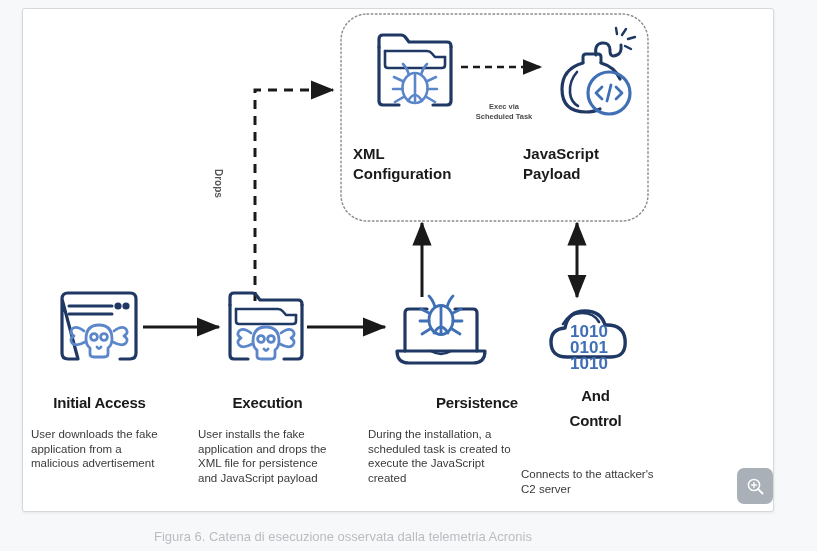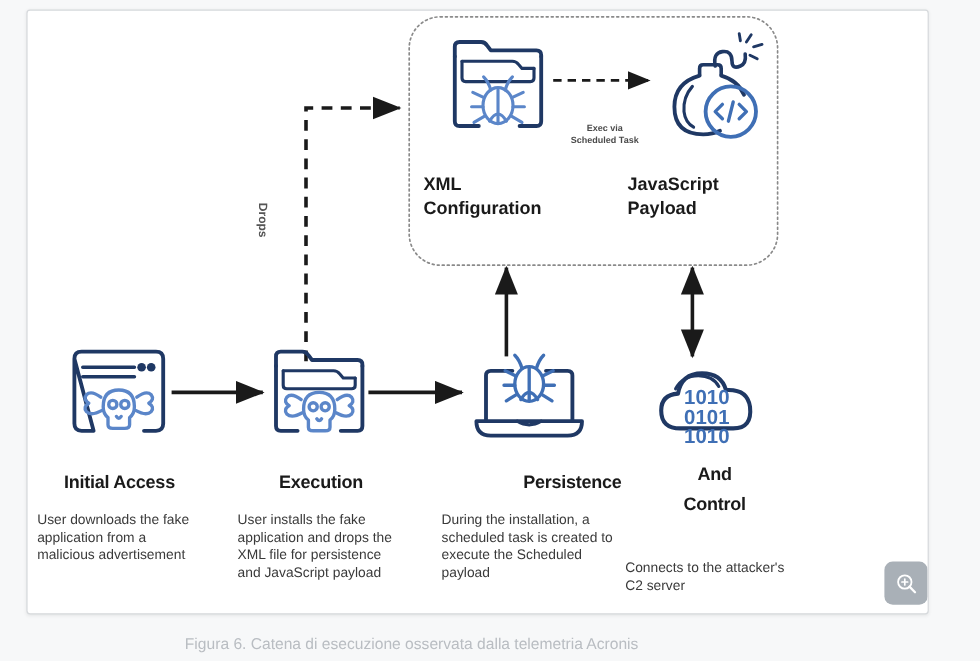--- a/index.html
+++ b/index.html
@@ -208,21 +208,21 @@
 
   <div class="vert-label" style="left:201px;top:160px;">Drops</div>
 
   <div class="node-title" style="left:0px;top:384px;width:153px;">Initial Access</div>
   <div class="node-desc" style="left:8px;top:418px;width:138px;">User downloads the fake application from a malicious advertisement</div>
 
   <div class="node-title" style="left:168px;top:384px;width:153px;">Execution</div>
   <div class="node-desc" style="left:175px;top:418px;width:140px;">User installs the fake application and drops the XML file for persistence and JavaScript payload</div>
 
   <div class="node-title" style="left:340px;top:384px;width:155px;text-align:right;">Persistence</div>
-  <div class="node-desc" style="left:345px;top:418px;width:145px;">During the installation, a scheduled task is created to execute the Scheduled payload</div>
+  <div class="node-desc" style="left:345px;top:418px;width:145px;">During the installation, a scheduled task is created to execute the JavaScript created</div>
 
   <div class="node-title" style="left:495px;top:374px;width:155px;line-height:25px;">
     <div>And</div>
     <div>Control</div>
   </div>
   <div class="node-desc" style="left:498px;top:458px;width:150px;">Connects to the attacker's C2 server</div>
 
   <div id="zoom-button" title="Zoom">
     <svg width="19" height="19" viewBox="0 0 19 19">
       <circle cx="8" cy="8" r="5.6" fill="none" stroke="#ffffff" stroke-width="1.5"></circle>

